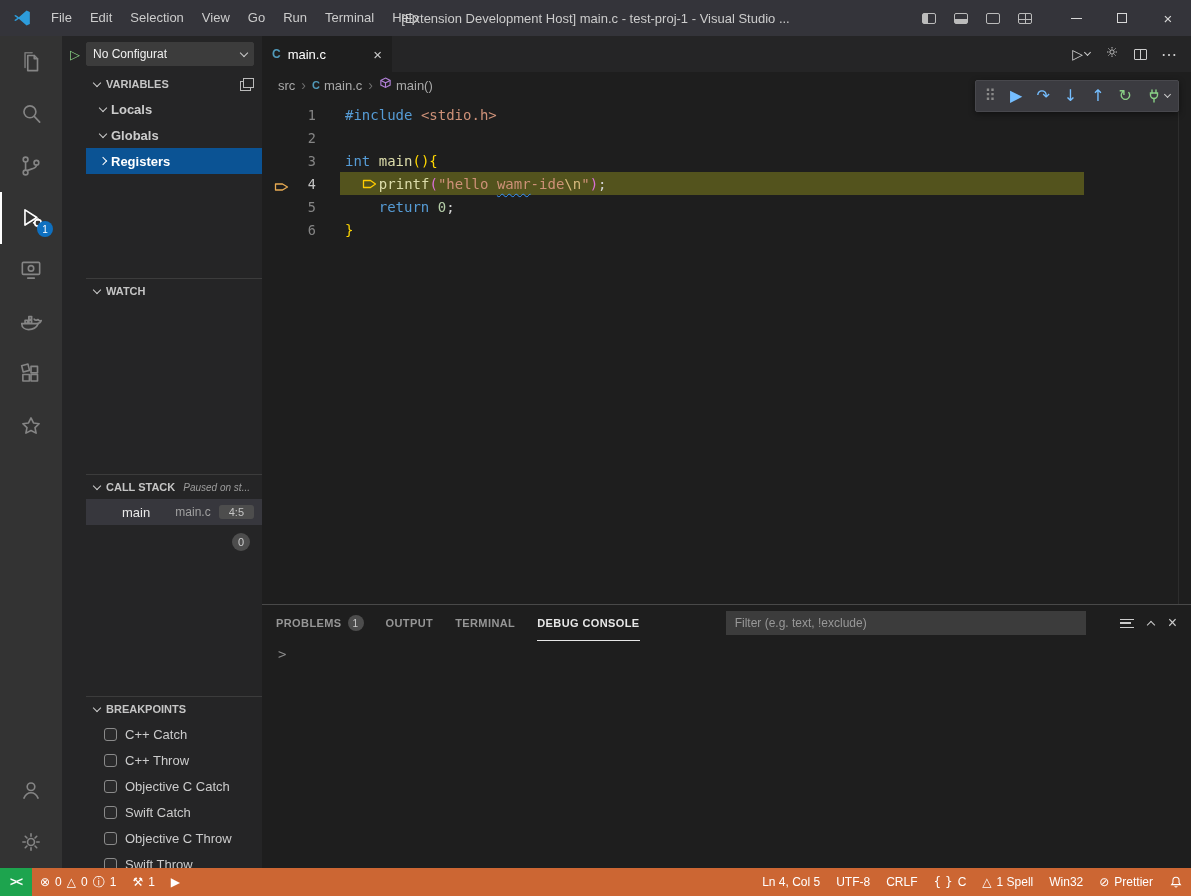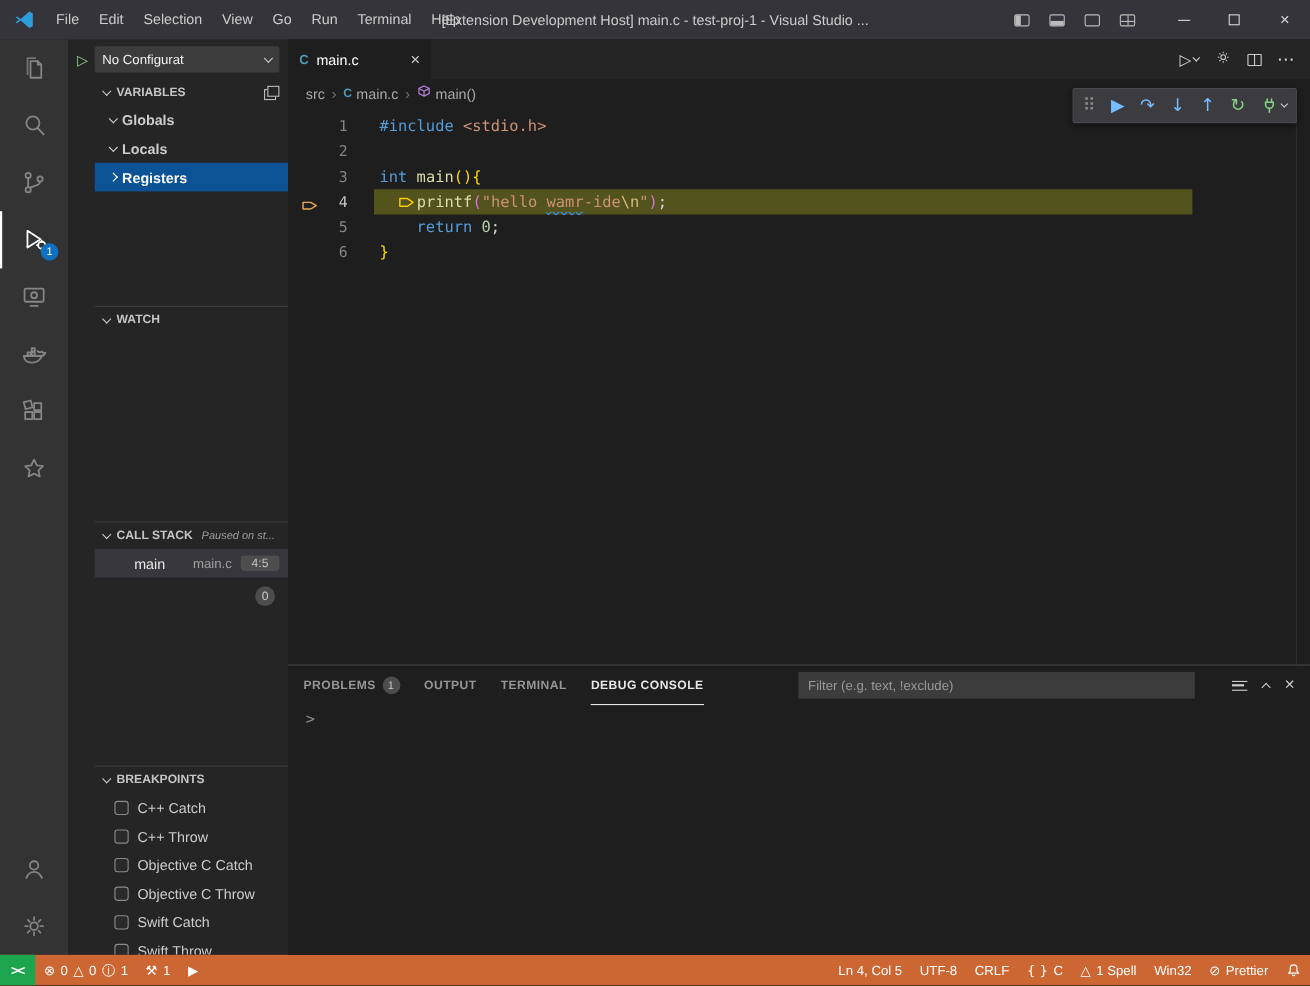--- a/index.html
+++ b/index.html
@@ -272,25 +272,25 @@
 
       <div class="sb-section" style="height:206px">
         <div class="sec-header">
           <span class="chev down"></span>
           <span>VARIABLES</span>
           <span class="hdr-action"></span>
         </div>
         <div id="variables-list">
             <div class="tree-row">
               <span class="chev down"></span>
-              <span class="tree-label">Globals</span>
+              <span class="tree-label">Locals</span>
             </div>
             <div class="tree-row">
               <span class="chev down"></span>
-              <span class="tree-label">Locals</span>
+              <span class="tree-label">Globals</span>
             </div>
             <div class="tree-row selected">
               <span class="chev right"></span>
               <span class="tree-label">Registers</span>
             </div>
           </div>
       </div>
 
       <div class="sb-section" style="height:196px">
         <div class="sec-header">
@@ -328,25 +328,25 @@
             <div class="bp-row">
               <span class="checkbox"></span>
               <span class="bp-label">C++ Throw</span>
             </div>
             <div class="bp-row">
               <span class="checkbox"></span>
               <span class="bp-label">Objective C Catch</span>
             </div>
             <div class="bp-row">
               <span class="checkbox"></span>
-              <span class="bp-label">Objective C Throw</span>
+              <span class="bp-label">Swift Catch</span>
             </div>
             <div class="bp-row">
               <span class="checkbox"></span>
-              <span class="bp-label">Swift Catch</span>
+              <span class="bp-label">Objective C Throw</span>
             </div>
             <div class="bp-row">
               <span class="checkbox"></span>
               <span class="bp-label">Swift Throw</span>
             </div>
           </div>
       </div>
     </div>
 
     <div class="editor-area">

